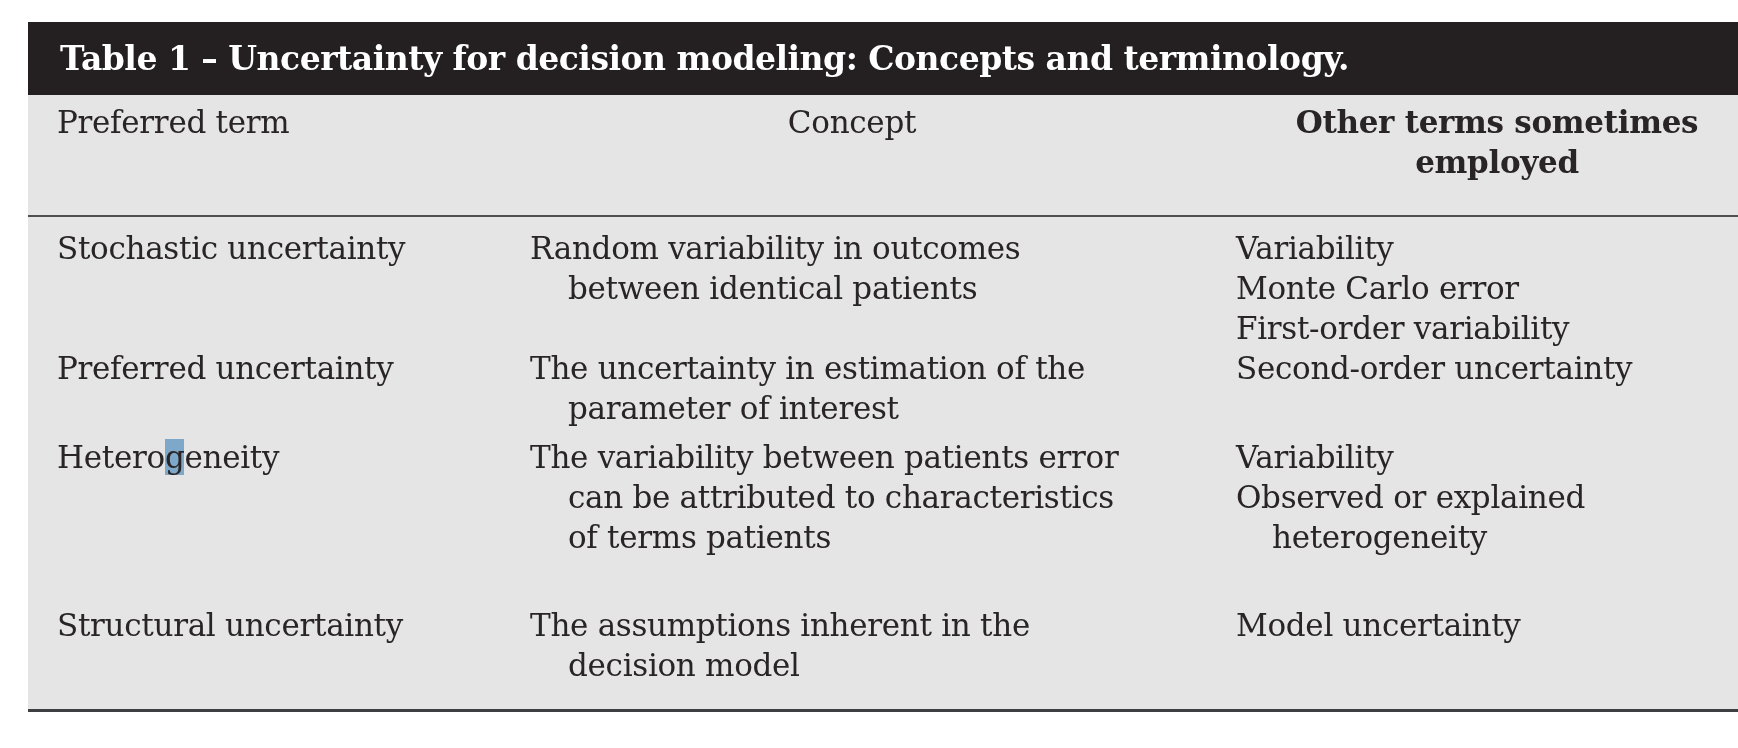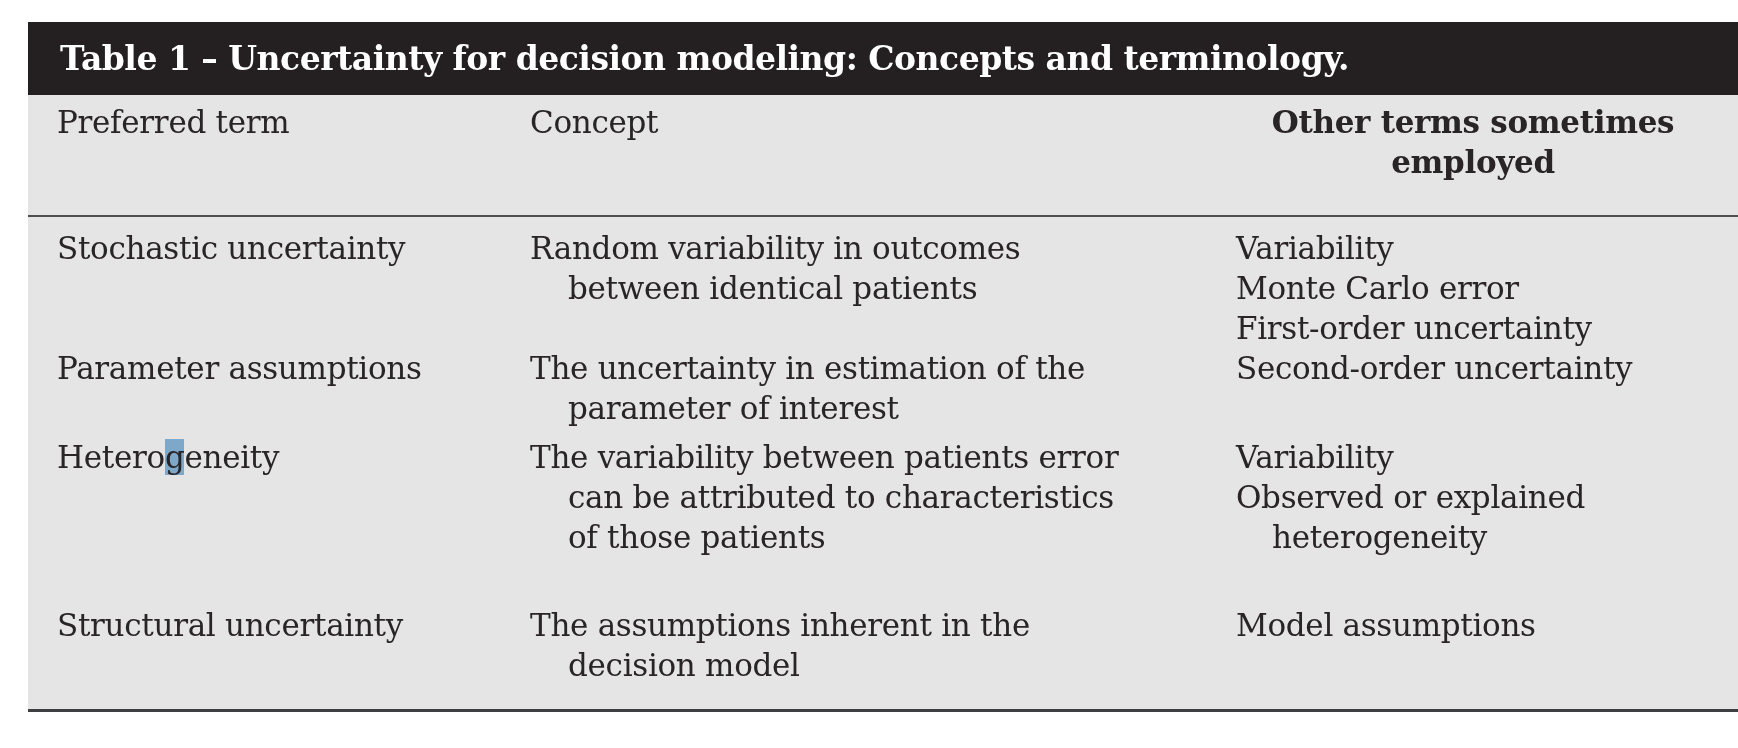--- a/index.html
+++ b/index.html
@@ -43,22 +43,23 @@
   }
   .grid{
     display:grid;
     grid-template-columns:473px 706px 1fr;
     align-items:start;
     padding-left:29px;
   }
   .thead{
     padding-top:7px;padding-bottom:33px;
     border-bottom:2px solid var(--header-rule);
+    gap:24px;
   }
-  .h-concept{padding-right:110px;}
+  .h-concept{text-align:center;padding-right:110px;}
   .h-other{text-align:center;padding-right:28px;font-weight:bold;}
   .rows{padding-top:11px;}
   .row:nth-child(1){}
   .row:nth-child(2){margin-bottom:9px;}
   .row:nth-child(3){margin-bottom:48px;}
   .concept .line.cont{padding-left:38px;}
   .other .line.cont{padding-left:36px;}
   .sel{background:var(--selection-highlight);}
 </style>
 </head>
@@ -82,56 +83,56 @@
       <div class="rows">
   <div class="grid row">
     <div class="cell term">Stochastic uncertainty</div>
     <div class="cell concept">
               <div class="line">Random variability in outcomes</div>
               <div class="line cont">between identical patients</div>
             </div>
     <div class="cell other">
               <div class="line">Variability</div>
               <div class="line">Monte Carlo error</div>
-              <div class="line">First-order uncertainty</div>
+              <div class="line">First-order variability</div>
             </div>
   </div>
 
   <div class="grid row">
-    <div class="cell term">Parameter assumptions</div>
+    <div class="cell term">Preferred uncertainty</div>
     <div class="cell concept">
               <div class="line">The uncertainty in estimation of the</div>
               <div class="line cont">parameter of interest</div>
             </div>
     <div class="cell other">
               <div class="line">Second-order uncertainty</div>
             </div>
   </div>
 
   <div class="grid row">
     <div class="cell term"><span>Hetero</span><span class="sel">g</span><span>eneity</span></div>
     <div class="cell concept">
               <div class="line">The variability between patients error</div>
               <div class="line cont">can be attributed to characteristics</div>
-              <div class="line cont">of those patients</div>
+              <div class="line cont">of terms patients</div>
             </div>
     <div class="cell other">
               <div class="line">Variability</div>
               <div class="line">Observed or explained</div>
               <div class="line cont">heterogeneity</div>
             </div>
   </div>
 
   <div class="grid row">
     <div class="cell term">Structural uncertainty</div>
     <div class="cell concept">
               <div class="line">The assumptions inherent in the</div>
               <div class="line cont">decision model</div>
             </div>
     <div class="cell other">
-              <div class="line">Model assumptions</div>
+              <div class="line">Model uncertainty</div>
             </div>
   </div>
 </div>
 
     </div>
   </div>
 </div>
 
 </body></html>

